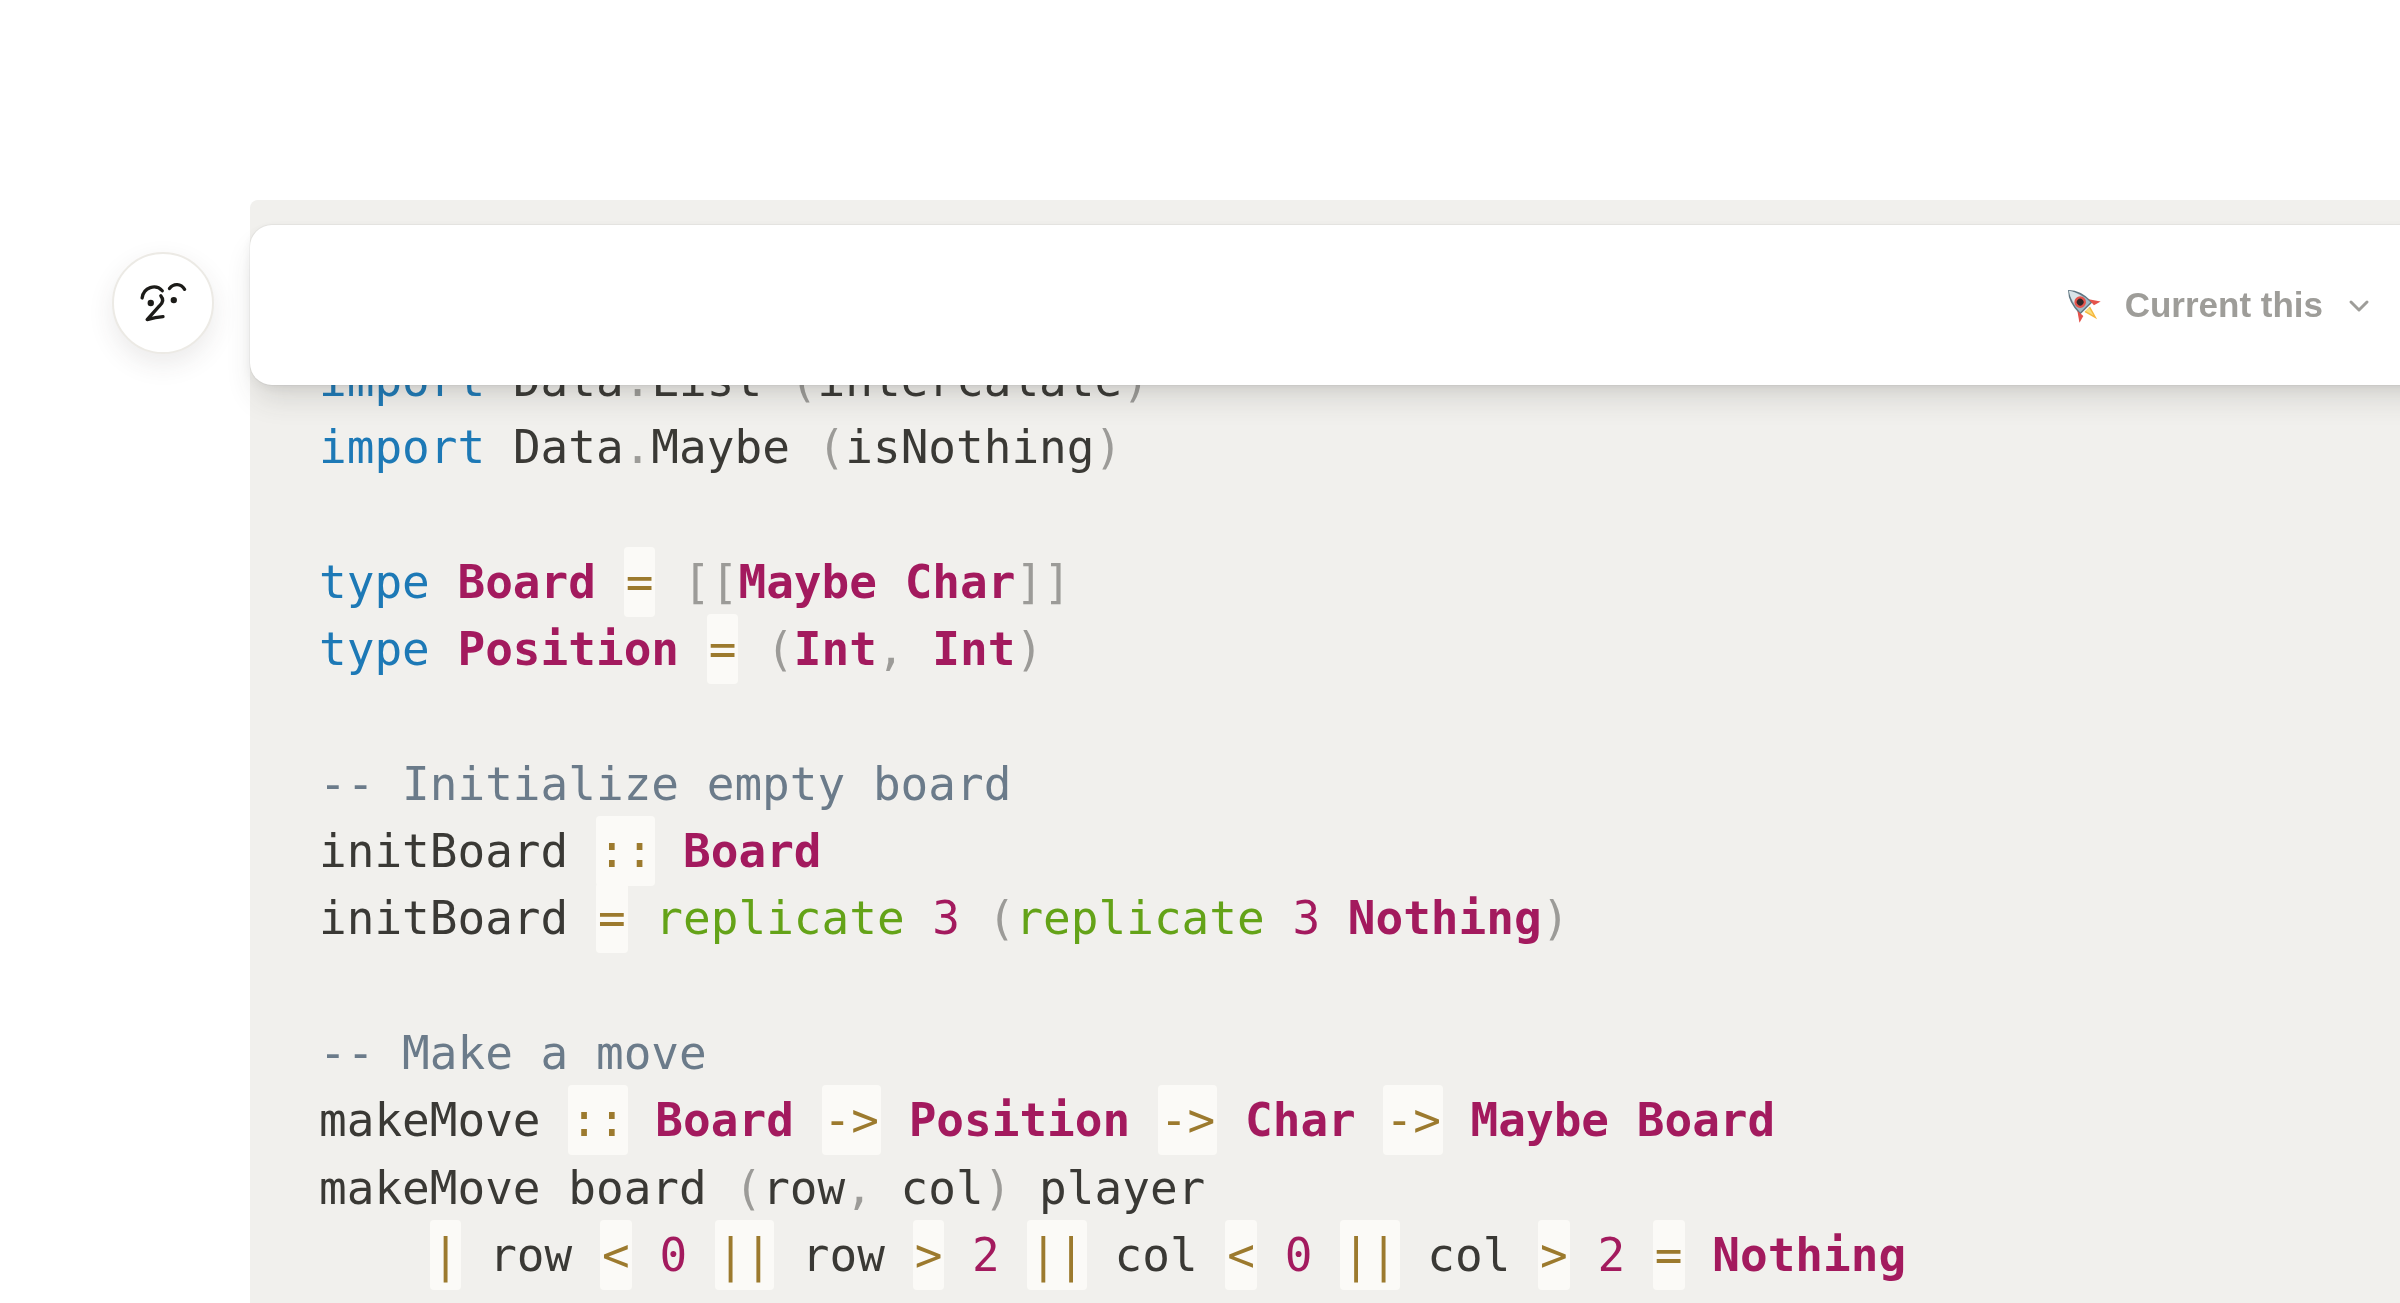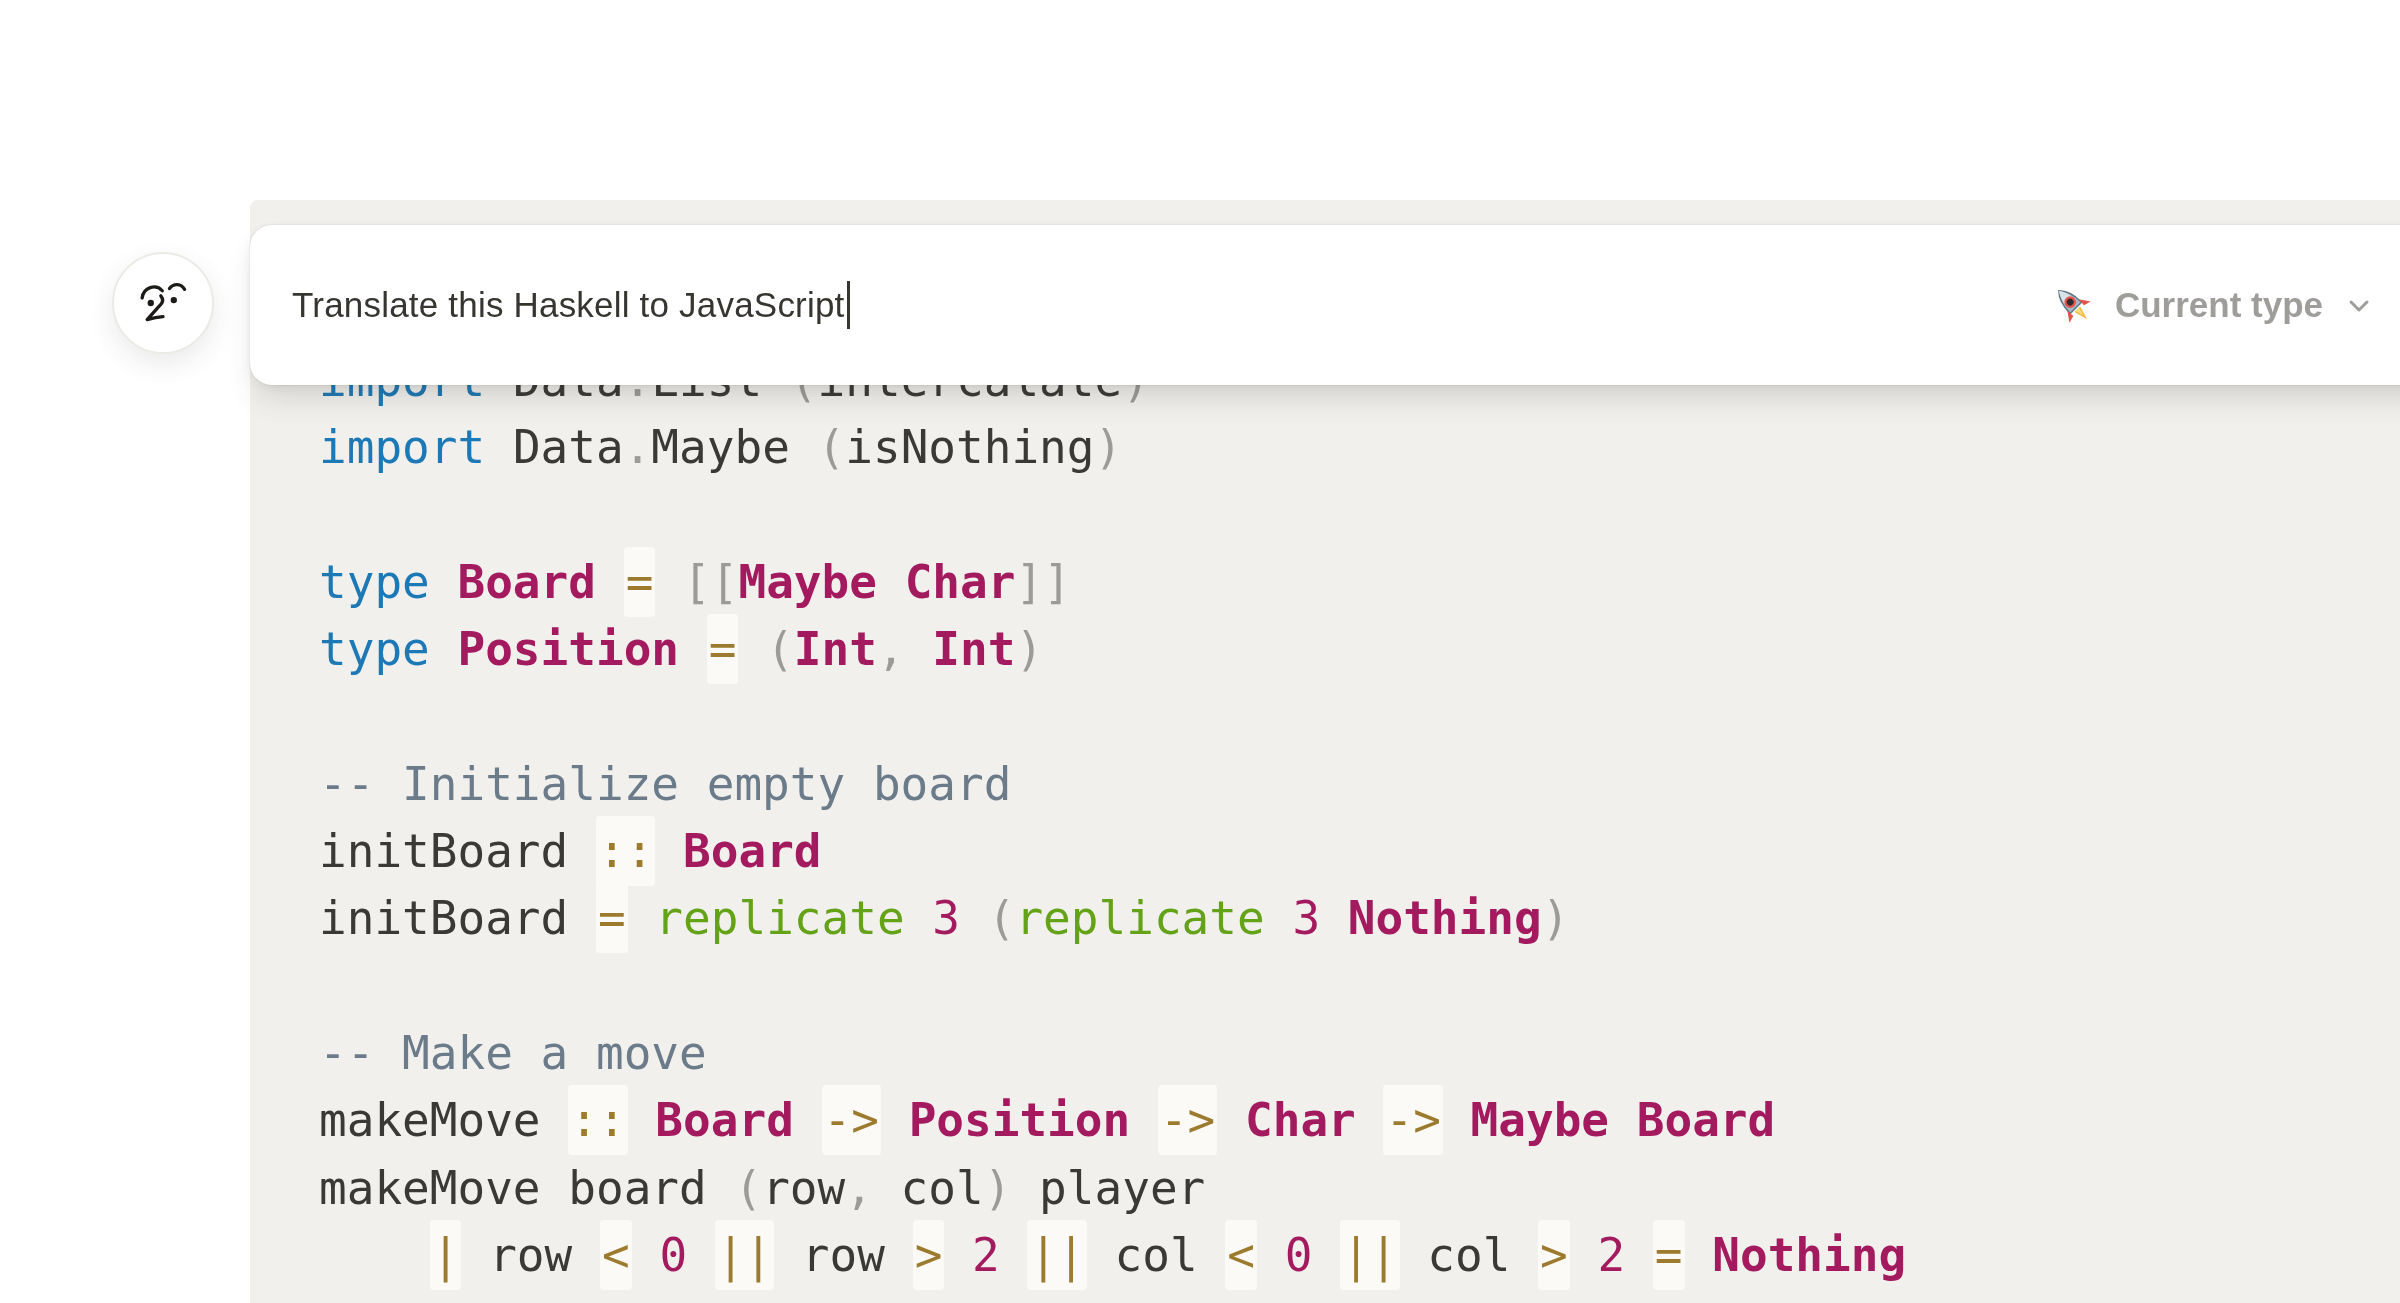--- a/index.html
+++ b/index.html
@@ -123,37 +123,33 @@
 <div class="code-area">
   <div class="code-block"><div class="code-line"><span class="tk-kw">import</span><span> </span><span>Data</span><span class="tk-pn">.</span><span>List</span><span> </span><span class="tk-pn">(</span><span>intercalate</span><span class="tk-pn">)</span></div><div class="code-line"><span class="tk-kw">import</span><span> </span><span>Data</span><span class="tk-pn">.</span><span>Maybe</span><span> </span><span class="tk-pn">(</span><span>isNothing</span><span class="tk-pn">)</span></div><div class="code-line"></div><div class="code-line"><span class="tk-kw">type</span><span> </span><span class="tk-ty">Board</span><span> </span><span class="tk-op">=</span><span> </span><span class="tk-pn">[[</span><span class="tk-ty">Maybe</span><span> </span><span class="tk-ty">Char</span><span class="tk-pn">]]</span></div><div class="code-line"><span class="tk-kw">type</span><span> </span><span class="tk-ty">Position</span><span> </span><span class="tk-op">=</span><span> </span><span class="tk-pn">(</span><span class="tk-ty">Int</span><span class="tk-pn">,</span><span> </span><span class="tk-ty">Int</span><span class="tk-pn">)</span></div><div class="code-line"></div><div class="code-line"><span class="tk-cm">-- Initialize empty board</span></div><div class="code-line"><span>initBoard</span><span> </span><span class="tk-op">::</span><span> </span><span class="tk-ty">Board</span></div><div class="code-line"><span>initBoard</span><span> </span><span class="tk-op">=</span><span> </span><span class="tk-fn">replicate</span><span> </span><span class="tk-num">3</span><span> </span><span class="tk-pn">(</span><span class="tk-fn">replicate</span><span> </span><span class="tk-num">3</span><span> </span><span class="tk-ty">Nothing</span><span class="tk-pn">)</span></div><div class="code-line"></div><div class="code-line"><span class="tk-cm">-- Make a move</span></div><div class="code-line"><span>makeMove</span><span> </span><span class="tk-op">::</span><span> </span><span class="tk-ty">Board</span><span> </span><span class="tk-op">-&gt;</span><span> </span><span class="tk-ty">Position</span><span> </span><span class="tk-op">-&gt;</span><span> </span><span class="tk-ty">Char</span><span> </span><span class="tk-op">-&gt;</span><span> </span><span class="tk-ty">Maybe</span><span> </span><span class="tk-ty">Board</span></div><div class="code-line"><span>makeMove board </span><span class="tk-pn">(</span><span>row</span><span class="tk-pn">,</span><span> col</span><span class="tk-pn">)</span><span> player</span></div><div class="code-line"><span>    </span><span class="tk-op">|</span><span> row </span><span class="tk-op">&lt;</span><span> </span><span class="tk-num">0</span><span> </span><span class="tk-op">||</span><span> row </span><span class="tk-op">&gt;</span><span> </span><span class="tk-num">2</span><span> </span><span class="tk-op">||</span><span> col </span><span class="tk-op">&lt;</span><span> </span><span class="tk-num">0</span><span> </span><span class="tk-op">||</span><span> col </span><span class="tk-op">&gt;</span><span> </span><span class="tk-num">2</span><span> </span><span class="tk-op">=</span><span> </span><span class="tk-ty">Nothing</span></div></div>
 <div class="partial-mark" style="left: 160.41px; width: 55.4px;"></div>
     <div class="partial-mark" style="left: 409.71px; width: 55.4px;"></div>
     <div class="partial-mark" style="left: 650.7px; width: 55.4px;"></div>
     <div class="partial-mark" style="left: 839.06px; width: 55.4px;"></div>
     <div class="partial-mark" style="left: 1038.5px; width: 55.4px;"></div>
   </div>
 
 <div class="prompt-bar">
-  <div class="prompt-input">
-    <span>Translate this Haskell to JavaScript</span>
-    <span class="caret"></span>
-  </div>
   <div class="bar-controls">
     <svg class="rocket-icon" viewBox="0 0 48 48" aria-hidden="true">
       <g transform="rotate(-45 24 24)">
         <path d="M24 4 C30 10 32 20 32 28 L16 28 C16 20 18 10 24 4 Z" fill="#9fb8c4" stroke="#5f7682" stroke-width="1.5"></path>
         <path d="M24 4 C27 8 28.6 13 29.3 18 L18.7 18 C19.4 13 21 8 24 4 Z" fill="#d9e4e8"></path>
         <circle cx="24" cy="20" r="4.6" fill="#30282a" stroke="#e5534b" stroke-width="2.4"></circle>
         <path d="M16 24 L9 34 L16.5 32 Z" fill="#e5534b"></path>
         <path d="M32 24 L39 34 L31.5 32 Z" fill="#e5534b"></path>
         <path d="M20 30 L24 44 L28 30 Z" fill="#f6b73c"></path>
         <path d="M21.6 30 L24 39 L26.4 30 Z" fill="#f8de7e"></path>
       </g>
     </svg>
-    <span class="context-label">Current type</span>
+    <span class="context-label">Current this</span>
     <svg class="chevron-icon" viewBox="0 0 32 32" aria-hidden="true">
       <path d="M8 13 L16 21 L24 13" fill="none" stroke="#9e9d99" stroke-width="3" stroke-linecap="round" stroke-linejoin="round"></path>
     </svg>
   </div>
 </div>
 
 <div class="face-badge">
   <svg viewBox="0 0 100 100" aria-hidden="true">
     <g fill="none" stroke="#1c1b18" stroke-width="4.6" stroke-linecap="round" stroke-linejoin="round">
       <path d="M21 43 C23 28, 40 23, 49 33"></path>

